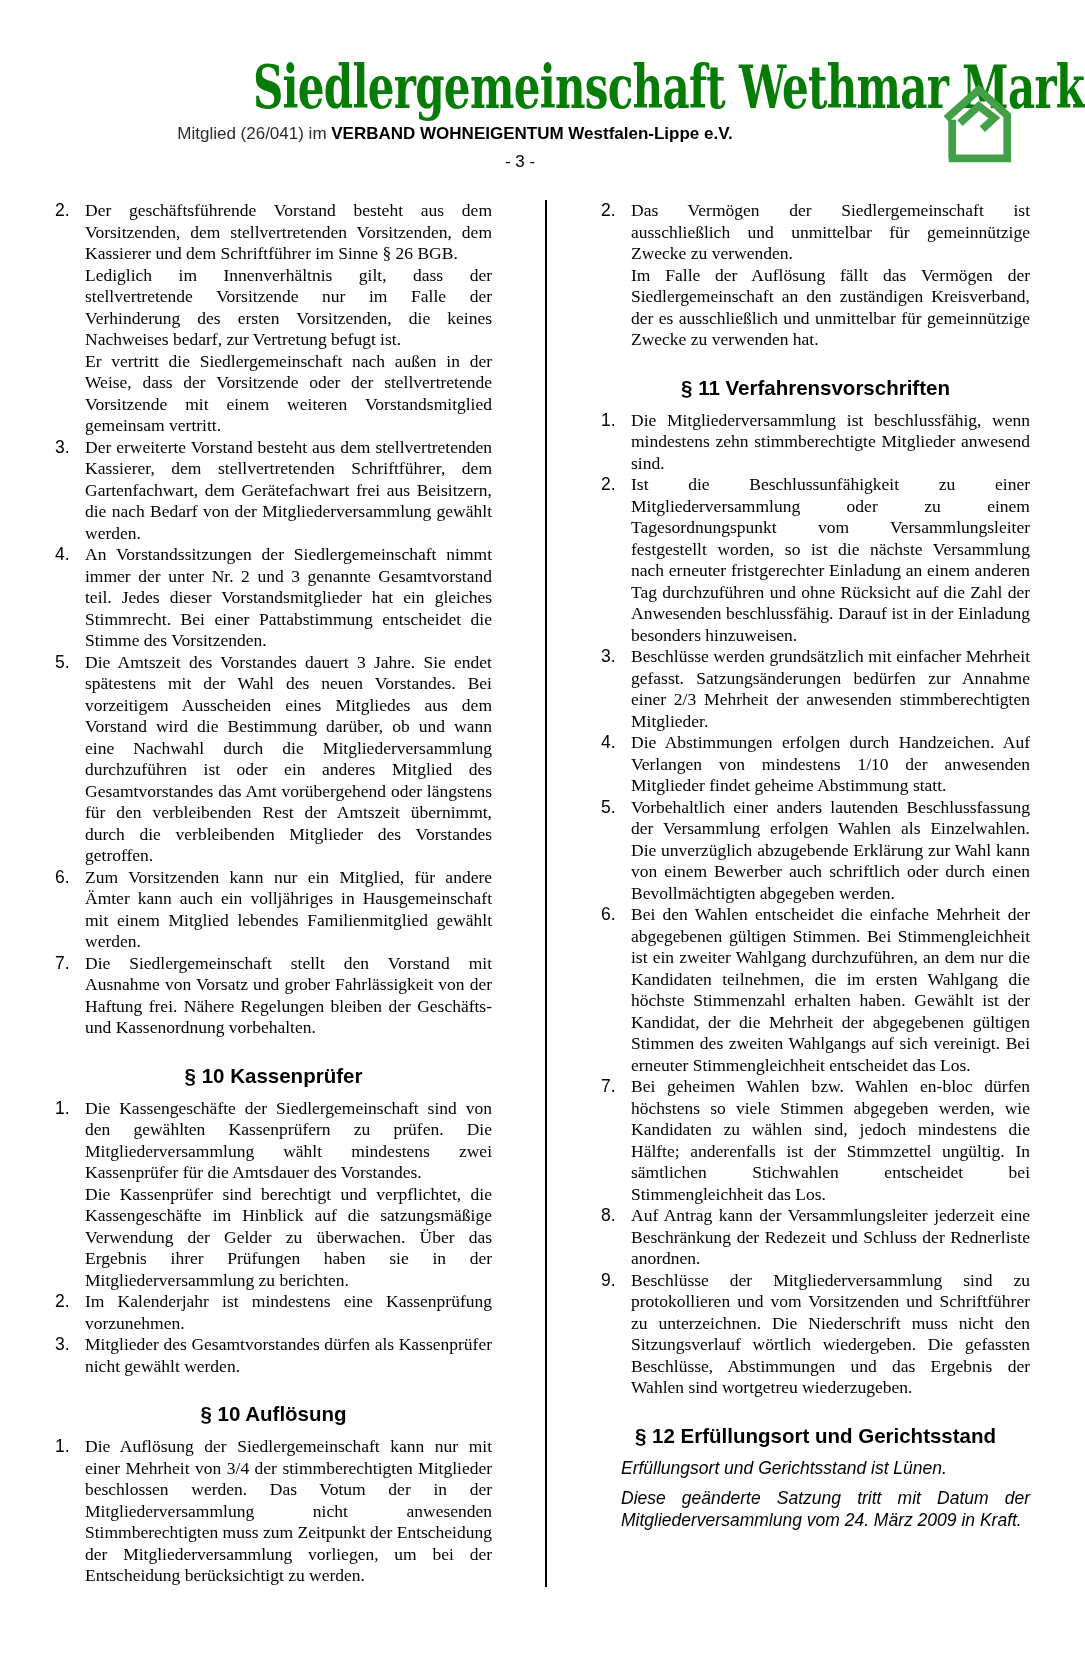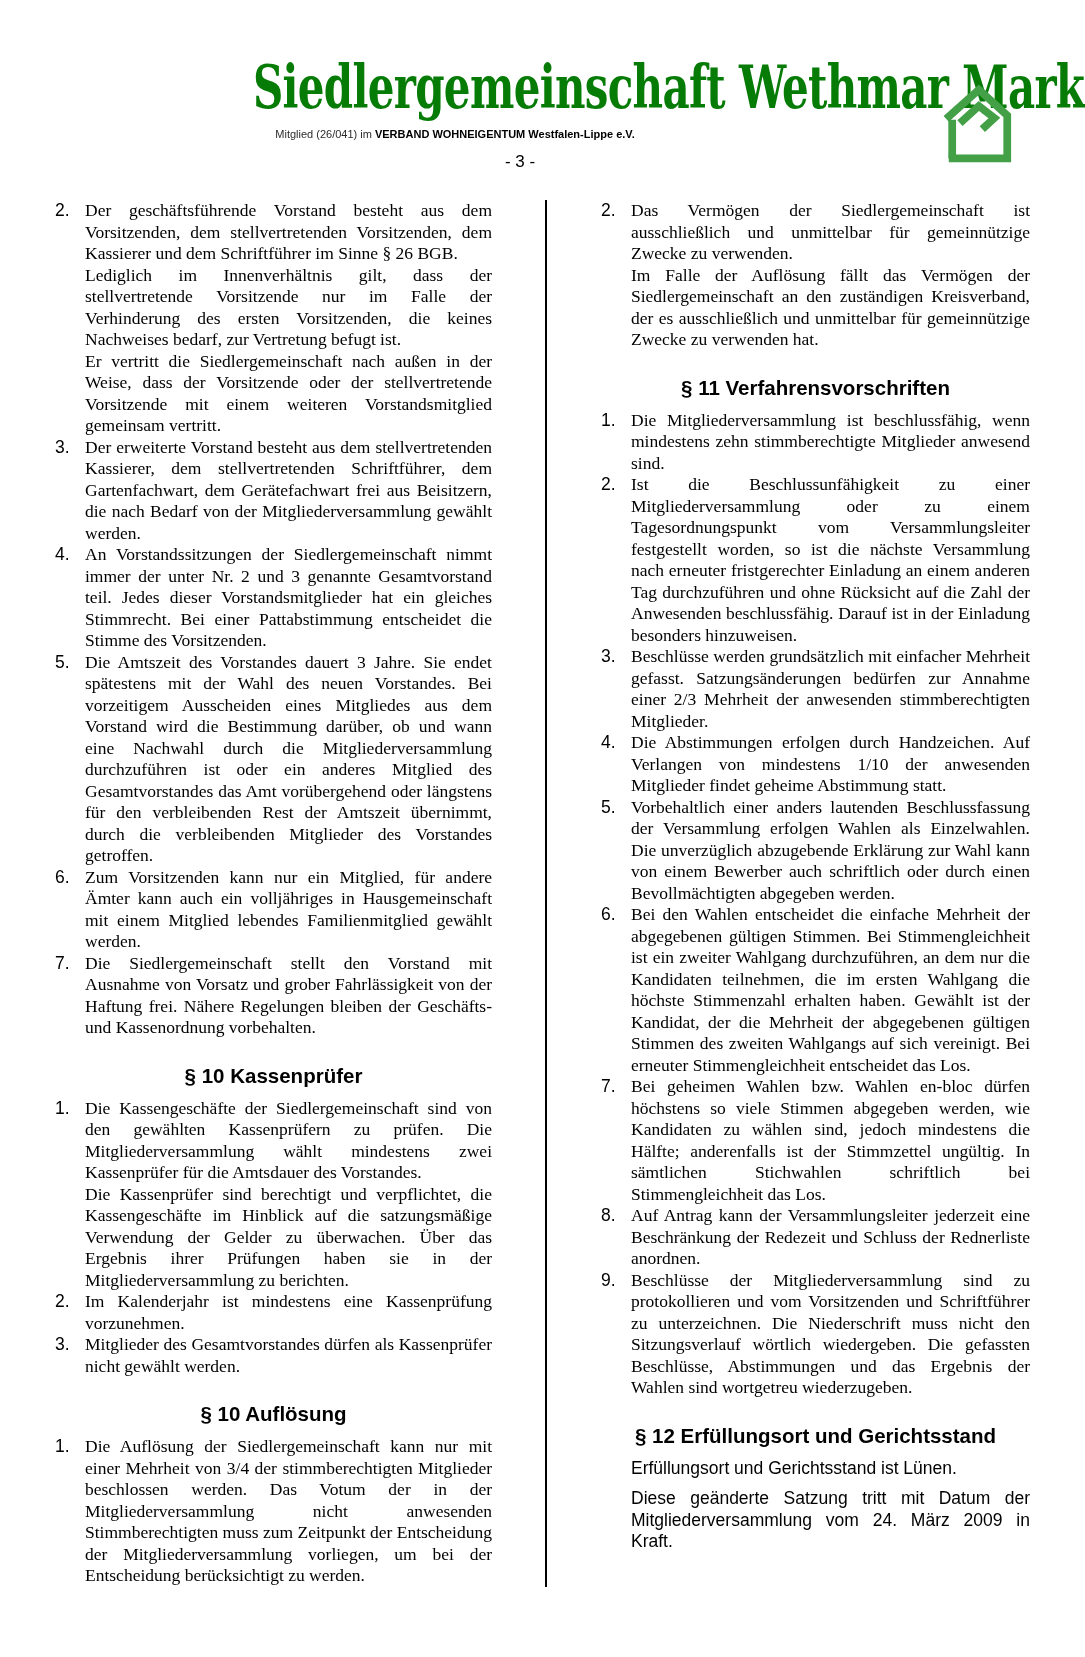--- a/index.html
+++ b/index.html
@@ -37,21 +37,21 @@
     white-space: nowrap;
   }
   .doc-title .title-scale {
     display: inline-block;
     transform: scaleX(0.70);
     transform-origin: center;
     letter-spacing: -1px;
   }
   .subtitle {
     margin-top: 2px;
-    font-size: 11px;
+    font-size: 17px;
     line-height: 20px;
     color: #2b2b2b;
   }
   .subtitle .subtitle-bold {
     font-weight: bold;
     color: #000;
   }
   .page-number {
     position: absolute;
     left: 55px;
@@ -96,21 +96,22 @@
   .item-body { flex: 1; font-family: Liberation Serif, serif; }
   .item-body p { margin: 0; }
   h2.section-heading {
     font-size: 20.5px;
     line-height: 24px;
     margin: 25px 0 10px 0;
     font-weight: bold;
     text-align: center;
   }
   p.col-paragraph {
-    margin: 0 0 9px 30px;
+    margin: 0 0 9px 20px;
+    font-style: italic;
   }
 </style>
 </head>
 <body>
 
 <div class="header">
   <div class="header-text">
     <h1 class="doc-title"><span class="title-scale">Siedlergemeinschaft Wethmar Mark e.V.</span></h1>
     <div class="subtitle">
       <span>Mitglied (26/041) im</span>
@@ -239,21 +240,21 @@
       </div>
       <div class="list-item">
         <div class="item-num">6.</div>
         <div class="item-body">
           <p>Bei den Wahlen entscheidet die einfache Mehrheit der abgegebenen gültigen Stimmen. Bei Stimmengleichheit ist ein zweiter Wahlgang durchzuführen, an dem nur die Kandidaten teilnehmen, die im ersten Wahlgang die höchste Stimmenzahl erhalten haben. Gewählt ist der Kandidat, der die Mehrheit der abgegebenen gültigen Stimmen des zweiten Wahlgangs auf sich vereinigt. Bei erneuter Stimmengleichheit entscheidet das Los.</p>
         </div>
       </div>
       <div class="list-item">
         <div class="item-num">7.</div>
         <div class="item-body">
-          <p>Bei geheimen Wahlen bzw. Wahlen en-bloc dürfen höchstens so viele Stimmen abgegeben werden, wie Kandidaten zu wählen sind, jedoch mindestens die Hälfte; anderenfalls ist der Stimmzettel ungültig. In sämtlichen Stichwahlen schriftlich bei Stimmengleichheit das Los.</p>
+          <p>Bei geheimen Wahlen bzw. Wahlen en-bloc dürfen höchstens so viele Stimmen abgegeben werden, wie Kandidaten zu wählen sind, jedoch mindestens die Hälfte; anderenfalls ist der Stimmzettel ungültig. In sämtlichen Stichwahlen entscheidet bei Stimmengleichheit das Los.</p>
         </div>
       </div>
       <div class="list-item">
         <div class="item-num">8.</div>
         <div class="item-body">
           <p>Auf Antrag kann der Versammlungsleiter jederzeit eine Beschränkung der Redezeit und Schluss der Rednerliste anordnen.</p>
         </div>
       </div>
       <div class="list-item">
         <div class="item-num">9.</div>

